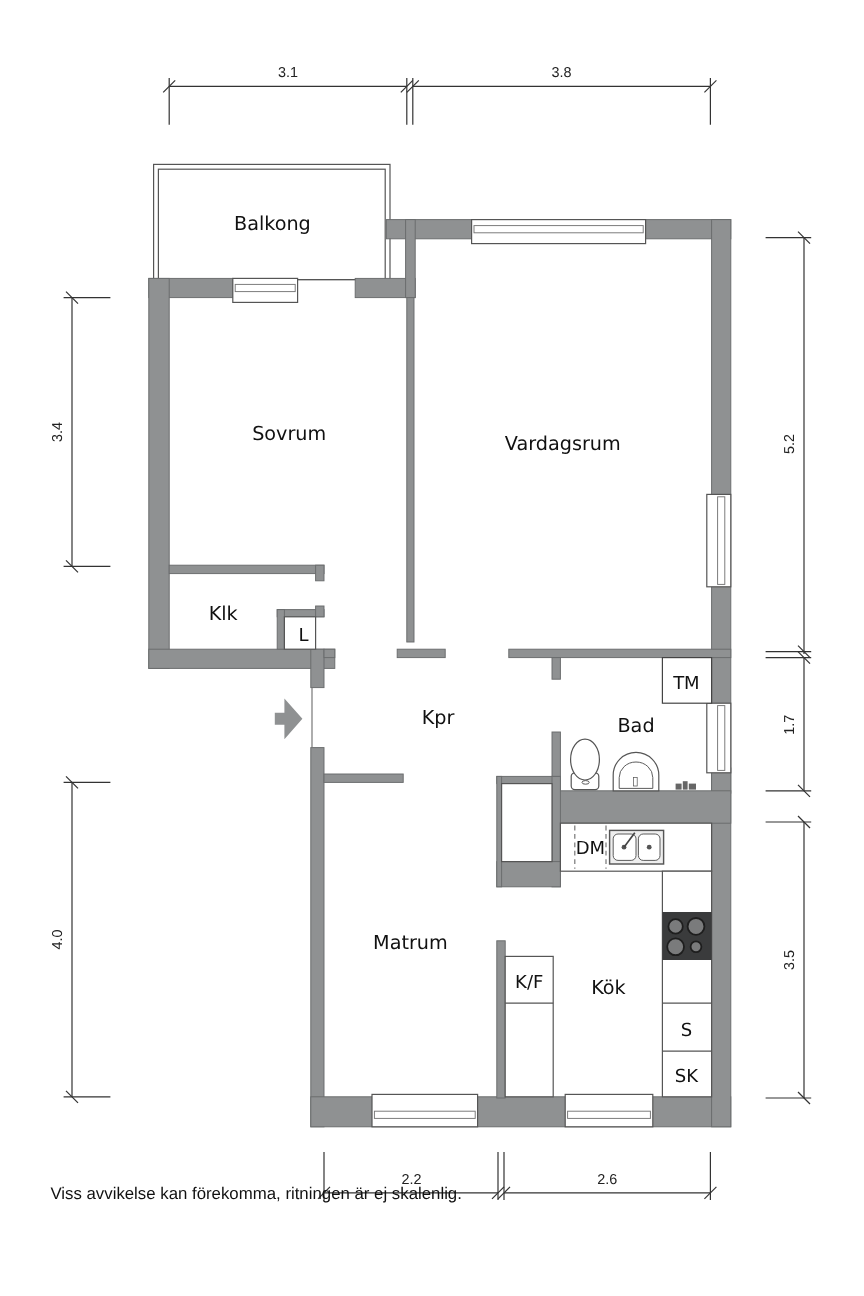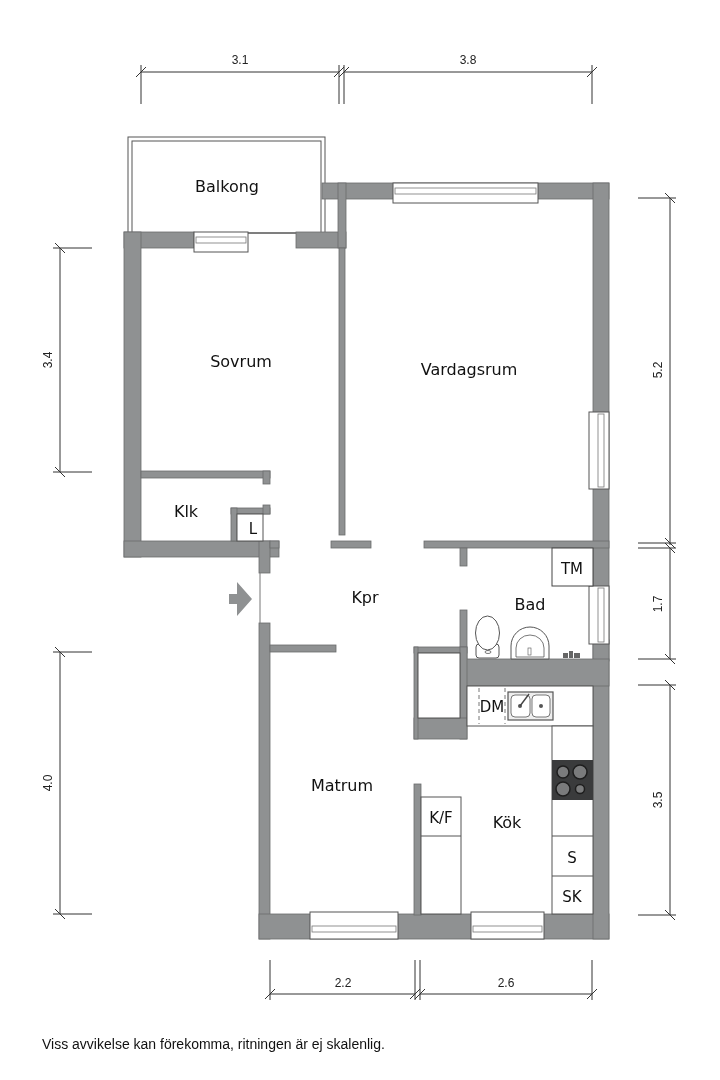--- a/index.html
+++ b/index.html
@@ -6,21 +6,21 @@
   body { width: 720px; height: 1080px; position: relative; overflow: hidden; font-family: "DejaVu Sans", "Liberation Sans", sans-serif; }
   svg { position: absolute; left: 0; top: 0; }
   .wall { fill: #8f9192; stroke: #6a6c6d; stroke-width: 0.8; }
   .dim-line { stroke: #333; stroke-width: 1; fill: none; }
   .dim-text { font-family: "Liberation Sans", sans-serif; font-size: 12px; fill: #222; }
   .room-label { font-family: "DejaVu Sans", sans-serif; font-size: 16px; fill: #111; }
   .fix-label { font-family: "DejaVu Sans", sans-serif; font-size: 15px; fill: #111; }
   .thin { stroke: #444; stroke-width: 1; fill: #fff; }
   .win { fill: #fff; stroke: #555; stroke-width: 1; }
   .win-in { fill: none; stroke: #777; stroke-width: 0.8; }
-  .note { position: absolute; left: 42px; top: 1036px; font-family: "Liberation Sans", sans-serif; font-size: 14px; color: #111; }
+  .note { position: absolute; left: 42px; top: 986px; font-family: "Liberation Sans", sans-serif; font-size: 14px; color: #111; }
 </style>
 </head>
 <body>
 
 <svg width="720" height="1080" viewBox="0 0 720 1080">
 
   <g>
     <line class="dim-line" x1="141" y1="72" x2="339" y2="72"></line>
     <line class="dim-line" x1="344" y1="72" x2="592" y2="72"></line>
     <line class="dim-line" x1="141" y1="65" x2="141" y2="104"></line>

